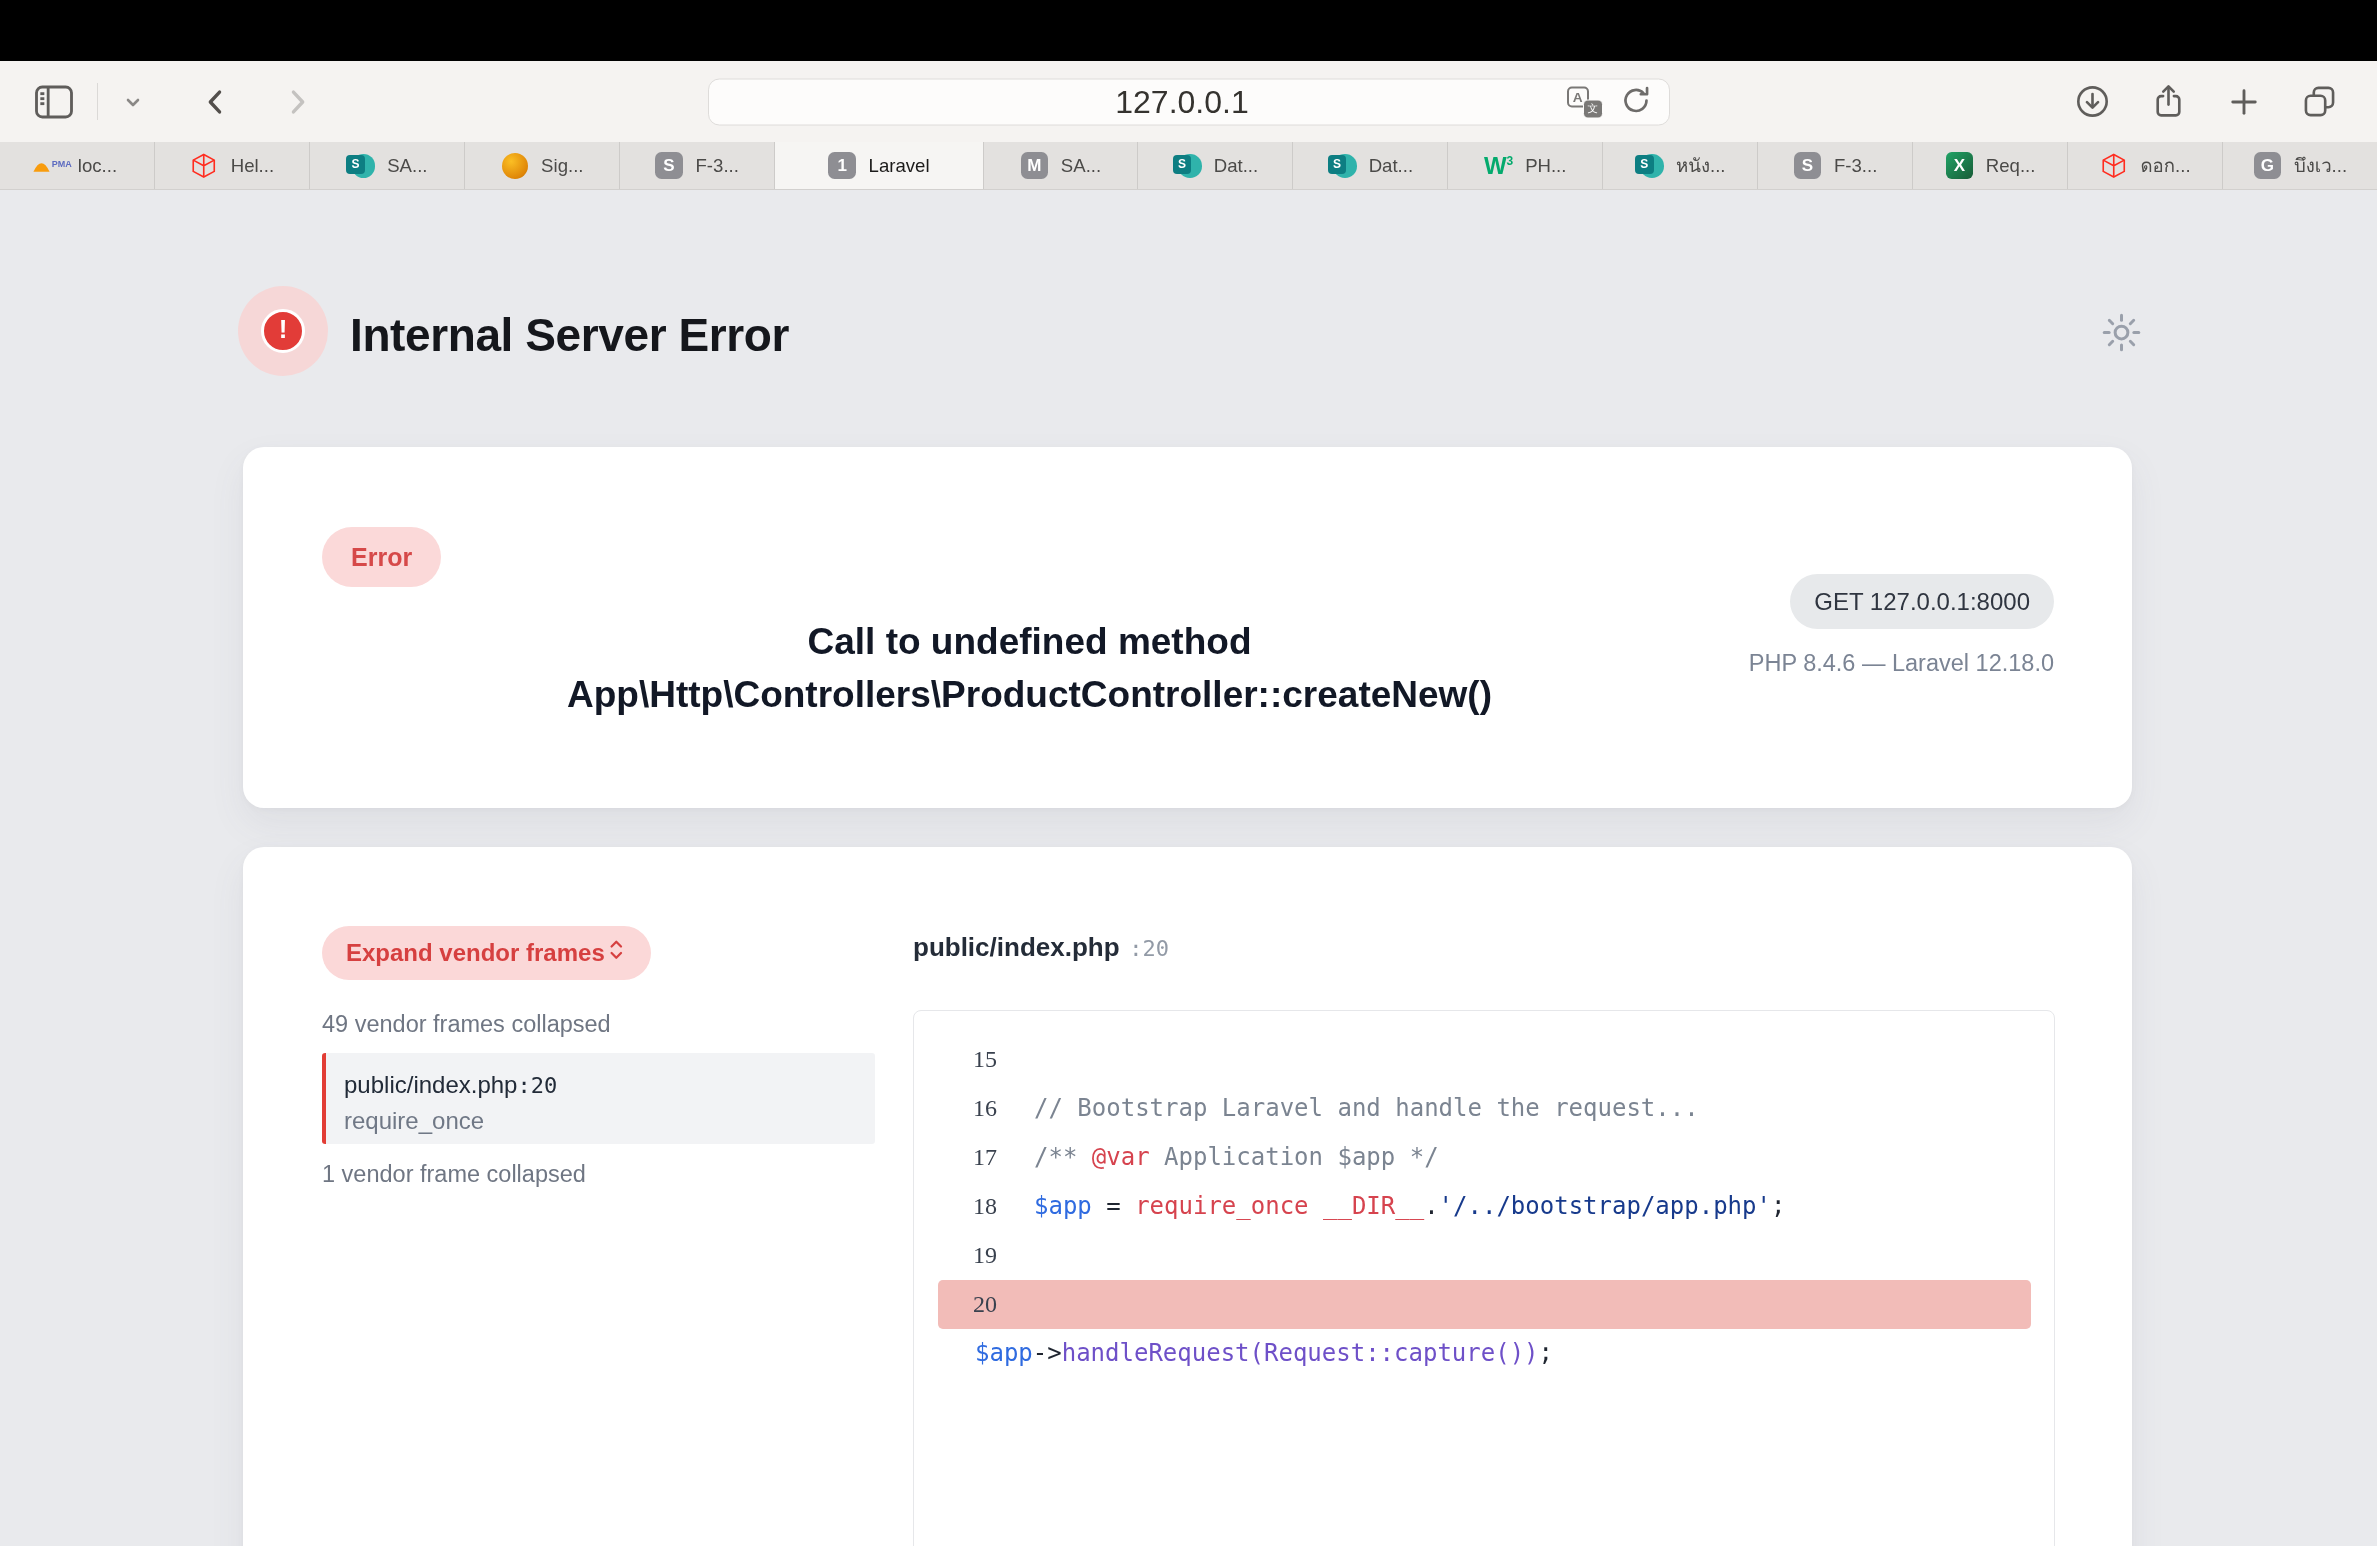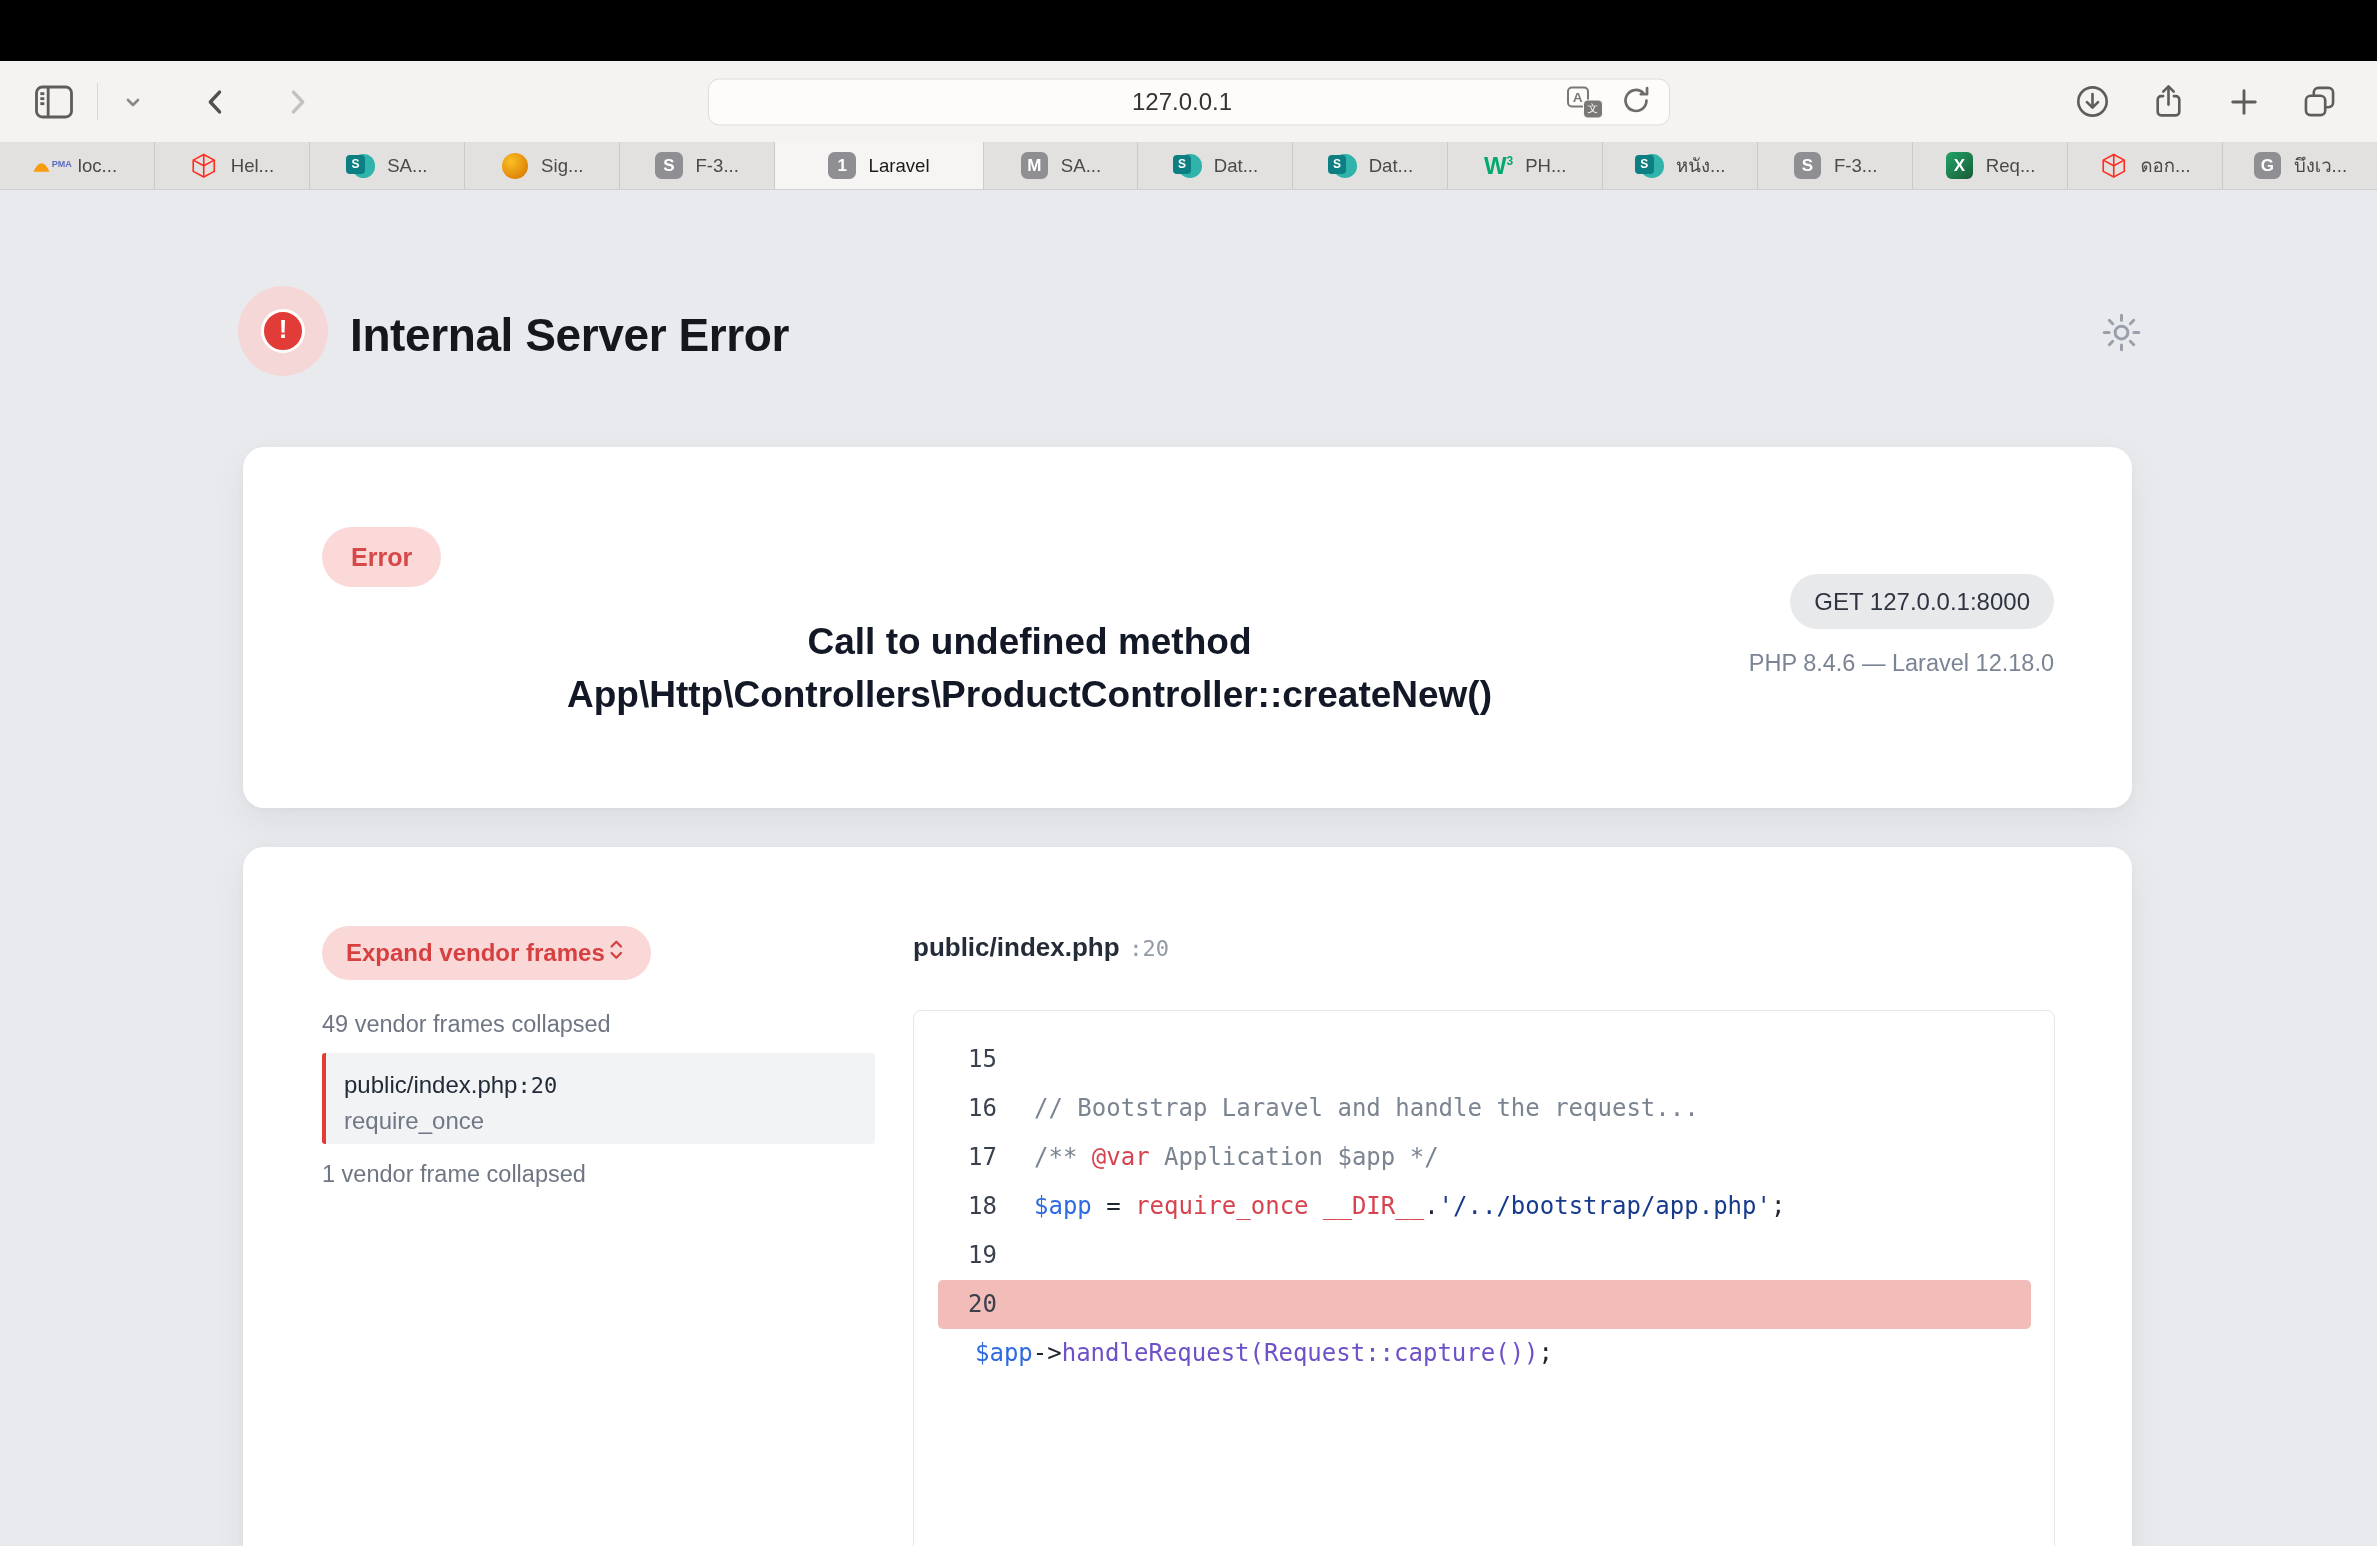--- a/index.html
+++ b/index.html
@@ -15,21 +15,21 @@
   .tb-left { display:flex; align-items:center; gap:22.6px; margin-left:34px; }
   .tb-right { display:flex; align-items:center; gap:39px; margin-left:auto; margin-right:39px; }
   .tb-btn { background:none; border:none; cursor:pointer; display:flex;
     align-items:center; justify-content:center; padding:0; }
   .tb-btn svg { display:block; }
   .tb-divider { width:1.6px; height:37px; background:#dbd9d7; }
 
   .urlbar { position:absolute; left:50%; top:50%; transform:translate(-50%,-50%);
     width:962px; height:47px; background:#fdfcfb; border:0.8px solid #dedcda;
     border-radius:11.3px; display:flex; align-items:center; }
-  .url-text { flex:1; text-align:center; font-size:24px; color:#35332f;
+  .url-text { flex:1; text-align:center; font-size:32px; color:#35332f;
     padding-left:89px; }
   .url-icons { display:flex; align-items:center; gap:16px; margin-right:16px; }
 
   
   .tr-ic { position:relative; width:36px; height:34px; }
   .tr-a { position:absolute; left:0; top:1.6px; width:22.6px; height:21px;
     border:2px solid #7a7876; border-radius:4.9px; color:#7a7876;
     font-size:13.7px; font-weight:bold; display:flex; align-items:center; justify-content:center; }
   .tr-x { position:absolute; right:0; bottom:0; width:19.4px; height:19.4px;
     background:#7a7876; border:1.6px solid #fdfcfb; border-radius:4.9px; color:#fff;
@@ -113,21 +113,21 @@
   
   .code-header { position:absolute; left:670px; top:85px; font-size:26px;
     font-weight:600; color:#242c38; }
   .code-lineref { font-family:"DejaVu Sans Mono", monospace; font-size:22px;
     font-weight:normal; color:#929aa6; margin-left:9.7px; }
   .code-box { position:absolute; left:670px; top:163px; width:1142px; height:760px;
     background:#fff; border:1.6px solid #e6e7ea; border-radius:8px; padding-top:24px;
     overflow:hidden; }
   .code-row { display:flex; height:49px; line-height:49px;
     font-family:"DejaVu Sans Mono", monospace; font-size:24px; }
-  .code-row .ln { width:83px; flex:none; text-align:right; color:#39414e; }
+  .code-row .ln { width:83px; flex:none; text-align:right; color:#39414e;font-family:Liberation Serif, serif; }
   .code-row .code-text { margin-left:37px; white-space:pre; }
   .code-row.hl { background:#f2bcb8; border-radius:4.9px; margin:0 22.6px 0 24px;flex-direction:column; }
   .code-row.hl .ln { width:59px; }
   .tok-comment { color:#7b8491; }
   .tok-keyword { color:#d6434e; }
   .tok-variable { color:#2f6be0; }
   .tok-string { color:#173a8c; }
   .tok-function { color:#6e50c8; }
   .tok-punct { color:#1f2530; }
 </style>

